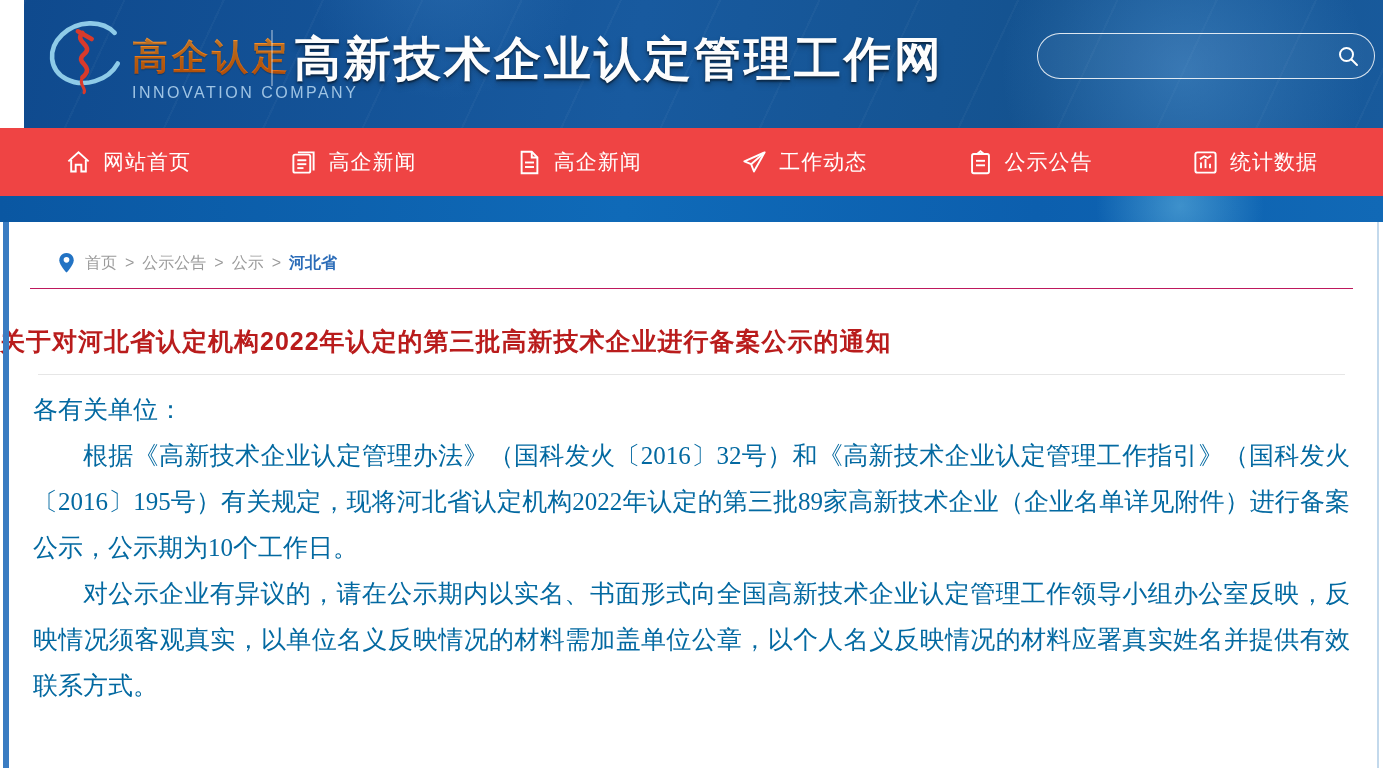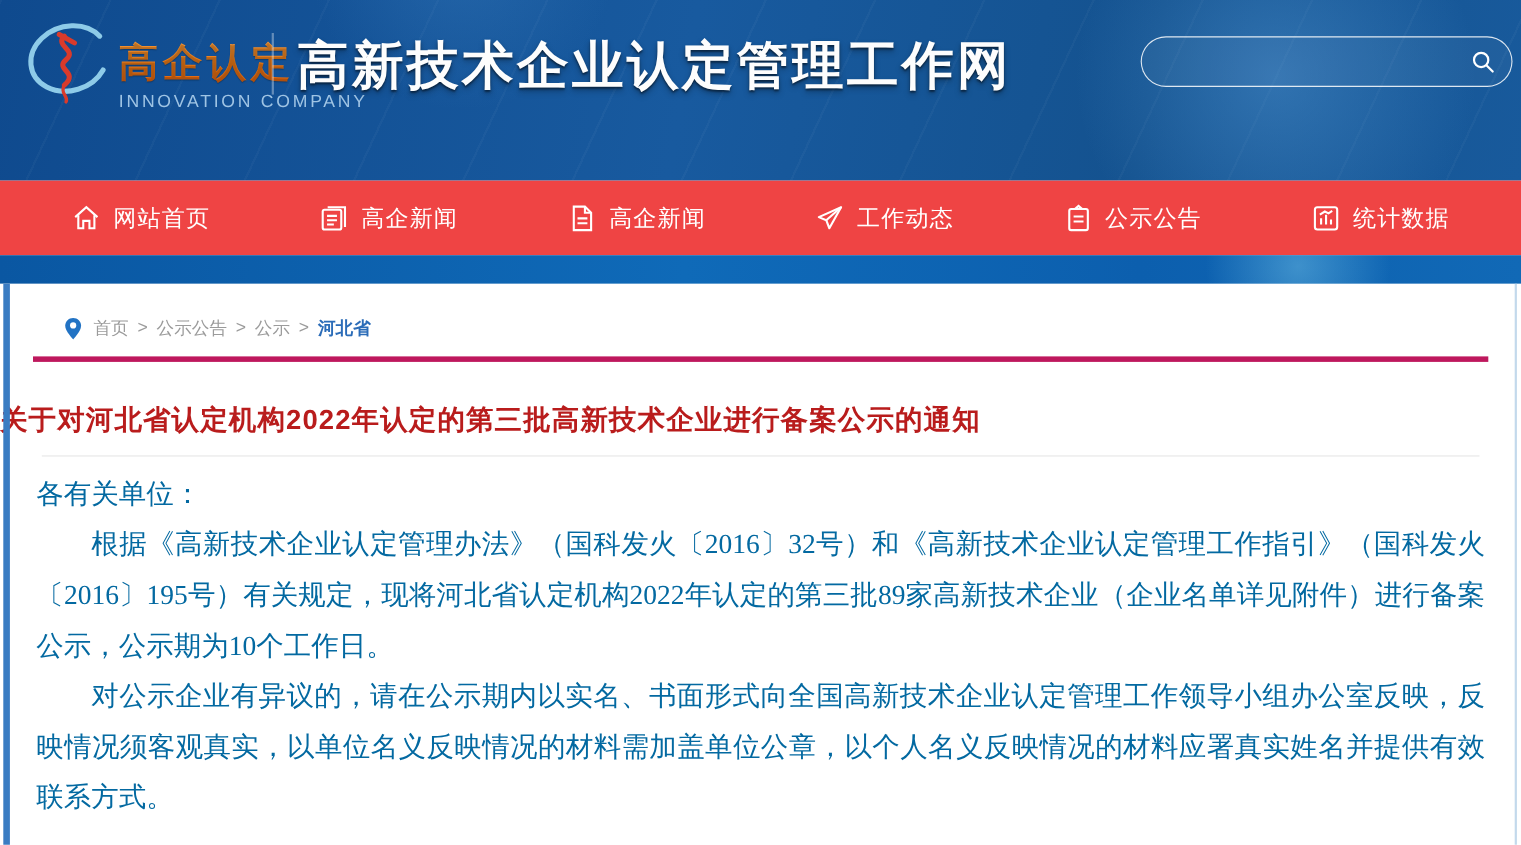--- a/index.html
+++ b/index.html
@@ -3,27 +3,28 @@
 <meta charset="utf-8">
 <style>
   * { margin: 0; padding: 0; box-sizing: border-box; }
   html,body { width: 1383px; height: 768px; overflow: hidden; }
   body { font-family: "Liberation Sans", "DejaVu Sans", sans-serif; background: #ffffff; }
 
   .page { position: relative; width: 1383px; height: 768px; }
 
   
   .header {
-    position: relative; height: 164px;
+    position: relative; height: 128px;
     background:
       radial-gradient(circle 260px at 1160px 70px, rgba(90,160,220,0.40), rgba(90,160,220,0) 70%),
       radial-gradient(circle 200px at 420px -40px, rgba(70,140,205,0.30), rgba(70,140,205,0) 70%),
       repeating-linear-gradient(115deg, rgba(255,255,255,0.03) 0 2px, rgba(255,255,255,0) 2px 90px),
       linear-gradient(100deg, #0f4a8e 0%, #185a9f 45%, #14528f 75%, #185a9c 100%);
     overflow: hidden;
+    margin-left: 24px;
   }
   .logo-wrap { position: absolute; left: 14px; top: 14px; display: flex; align-items: center; }
   .logo-mark { width: 92px; height: 96px; }
   .logo-text { margin-left: 2px; margin-top: 10px; }
   .logo-cn {
     font-size: 36px; font-weight: 700; letter-spacing: 4px;
     font-family: "Liberation Serif", "DejaVu Serif", serif;
     background: linear-gradient(180deg, #ffa13c 0%, #f07a14 55%, #e8600e 100%);
     -webkit-background-clip: text; background-clip: text; color: transparent;
     text-shadow: 0 1px 1px rgba(0,0,0,0.25);
@@ -71,21 +72,21 @@
   }
 
   
   .content { position: relative; height: 546px; background: #ffffff; }
   .left-strip { position: absolute; left: 3px; top: 0; width: 6px; height: 546px; background: #3a7cc2; }
   .right-strip { position: absolute; right: 4px; top: 0; width: 2px; height: 546px; background: #c3d9ec; }
 
   .breadcrumb {
     display: flex; align-items: center; gap: 8px;
     padding: 30px 0 14px 28px; margin: 0 30px;
-    border-bottom: 5px solid #be185d;
+    border-bottom: 1px solid #be185d;
     font-size: 16px; color: #9b9b9b;
   }
   .breadcrumb svg { width: 17px; height: 22px; margin-right: 2px; }
   .crumb { color: #9b9b9b; cursor: pointer; }
   .crumb-sep { color: #9b9b9b; }
   .crumb-current { color: #2b6cb8; cursor: pointer; font-weight: bold; }
 
   .article-title {
     margin-top: 36px; 
     font-size: 25px; font-weight: 700; color: #b91c1c; letter-spacing: 1px;

